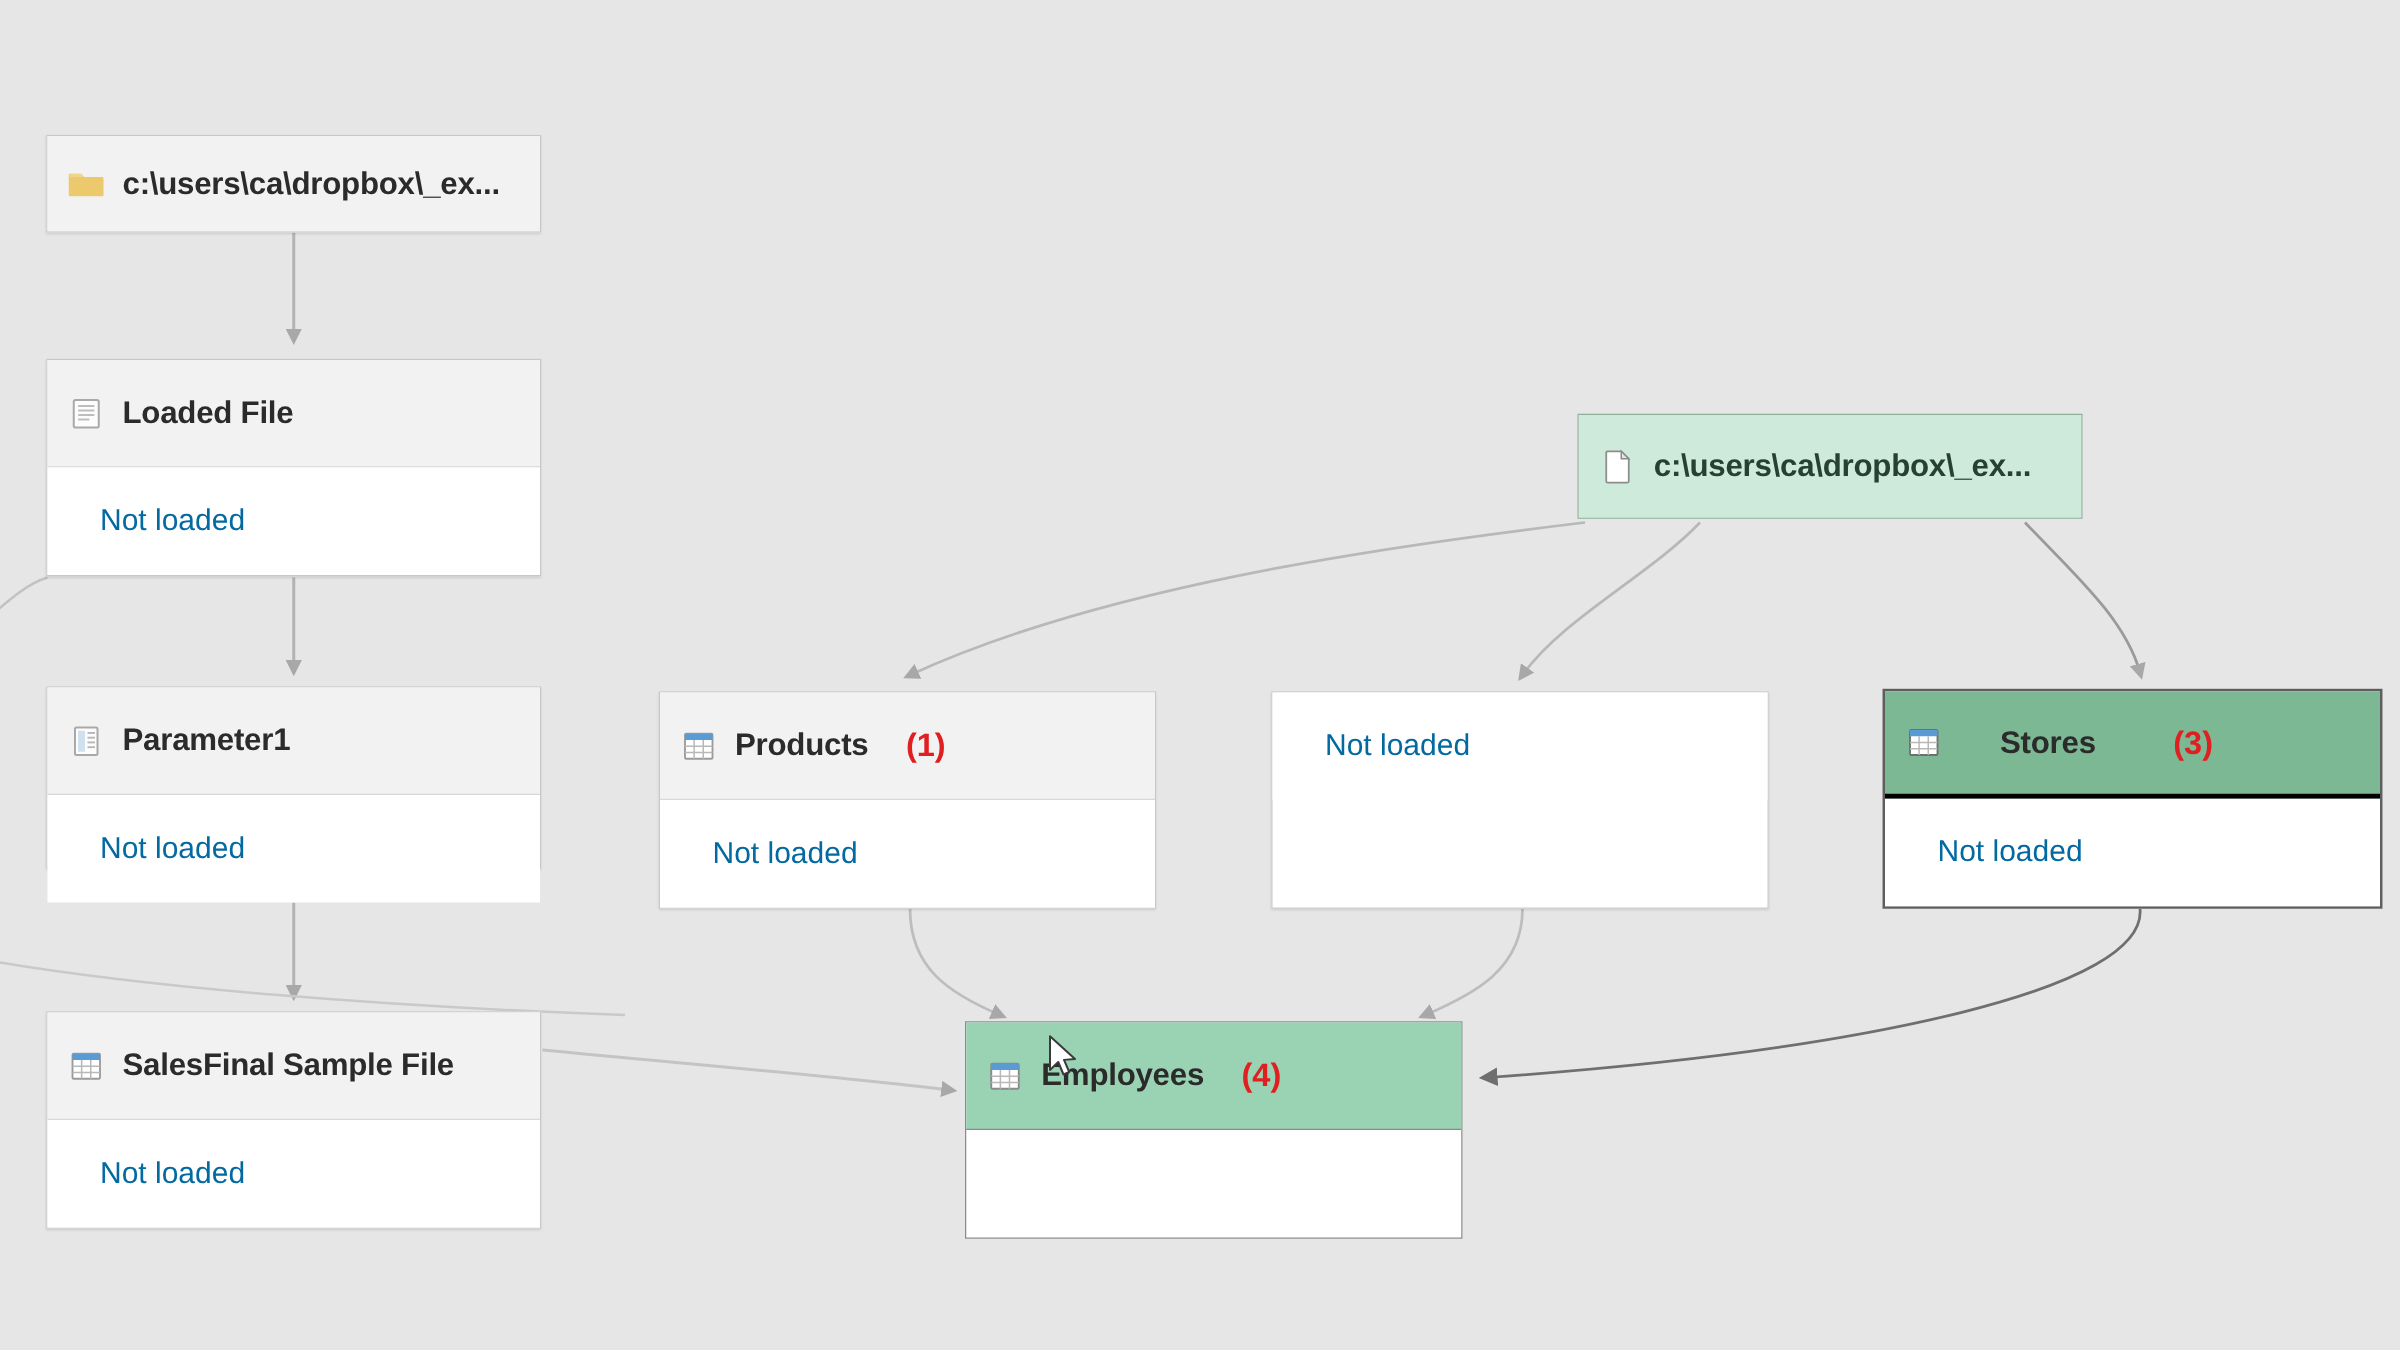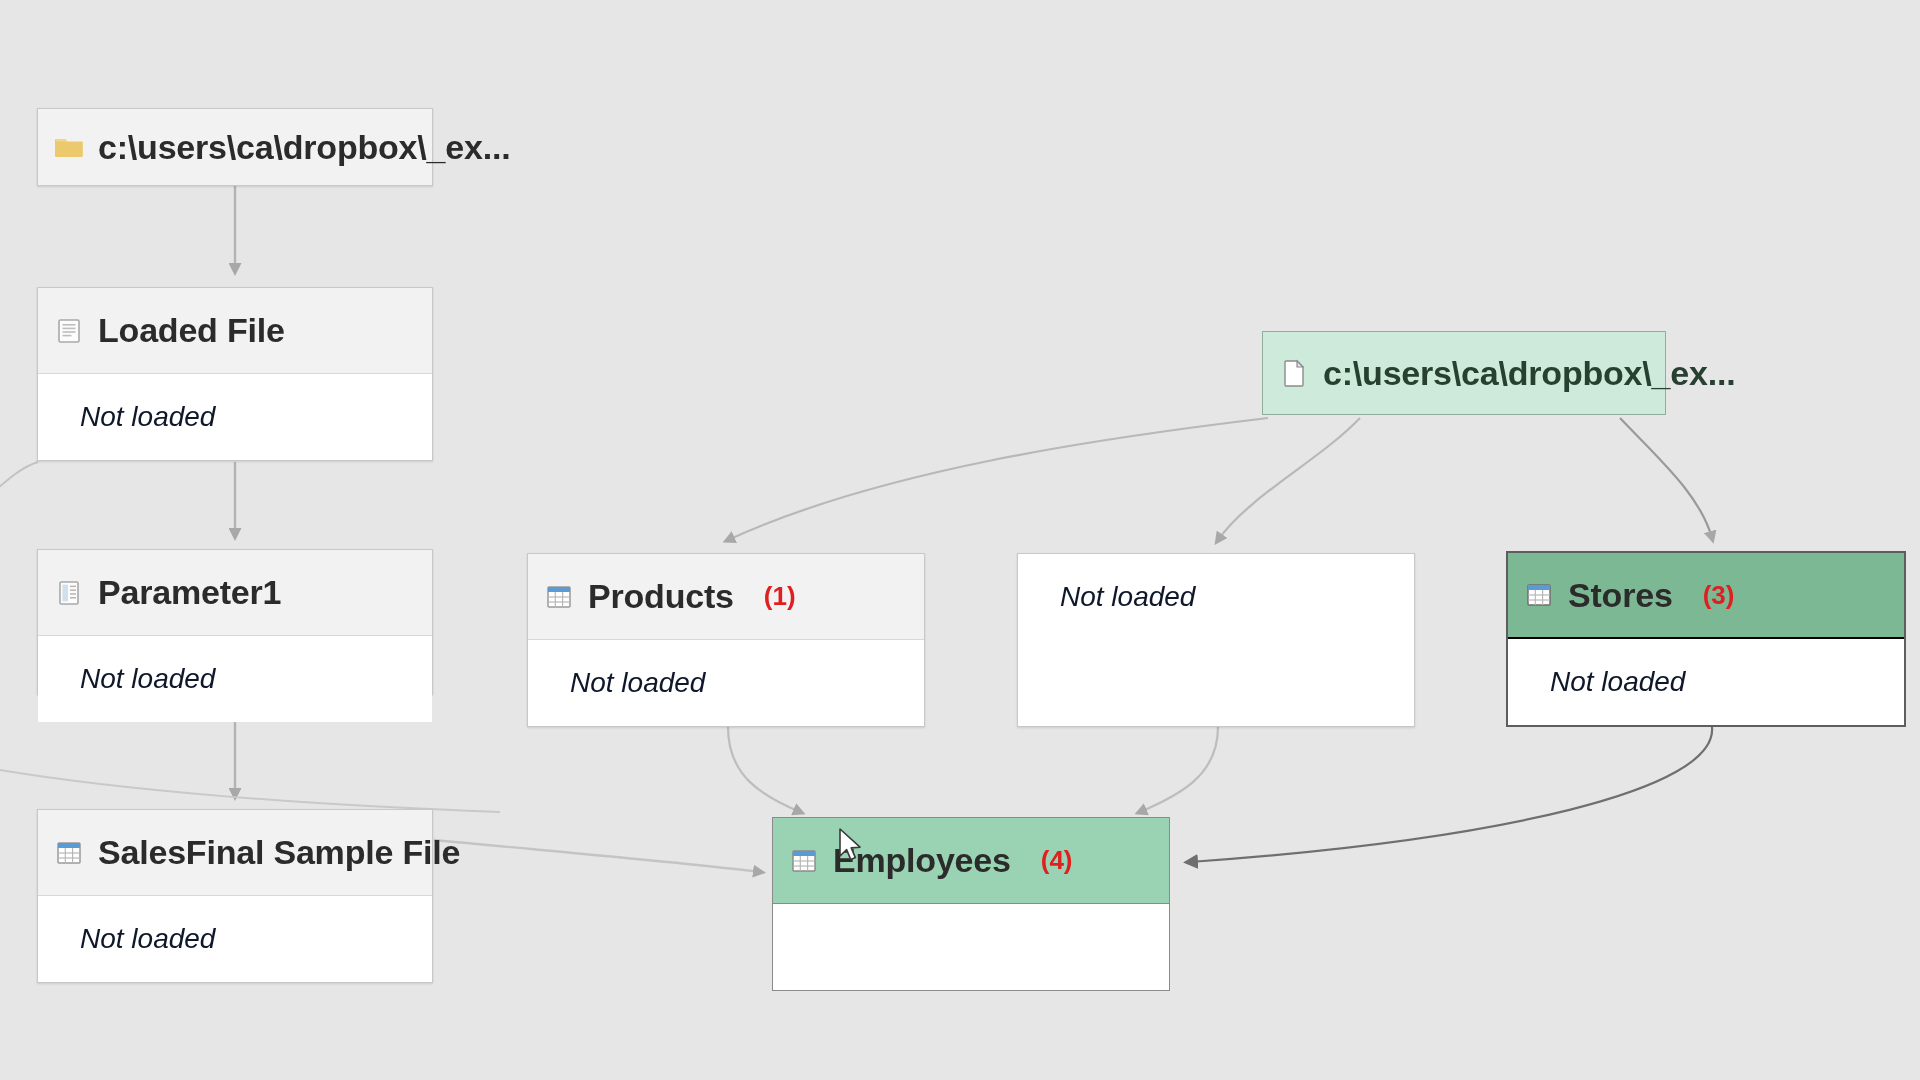--- a/index.html
+++ b/index.html
@@ -47,32 +47,31 @@
   }
   .node .body {
     box-sizing: border-box;
     height: 86px;
     background: #ffffff;
     display: flex;
     align-items: center;
     padding: 0 16px;
   }
   .node .title {
-    font-size: 34px;
+    font-size: 25px;
     font-weight: bold;
     color: #2b2b2b;
     letter-spacing: -0.2px;
     white-space: nowrap;
   }
   .node .status {
-    font-size: 28px;
-    color: #0f172a;
+    font-size: 24px;
+    color: #0369a1;
     white-space: nowrap;
     padding-left: 26px;
-    font-style: italic;
   }
   .node .marker {
     font-size: 26px;
     font-weight: bold;
     color: #e02020;
     margin-left: 30px;
     white-space: nowrap;
   }
   .icon {
     width: 30px;
@@ -82,21 +81,22 @@
     display: block;
   }
 
   
   .node.sel-strong {
     border: 2px solid #5e5e5e;
     box-shadow: none;
   }
   .node.sel-strong .hdr {
     background: #7cb894;
-    border-bottom: 2px solid #000000;
+    border-bottom: 4px solid #000000;
+    gap: 32px;
   }
   .node.sel-light {
     border: 1px solid #8a8a8a;
     box-shadow: none;
   }
   .node.sel-light .hdr {
     background: #9ad2b4;
     border-bottom: 1px solid #8a8a8a;
   }
 

